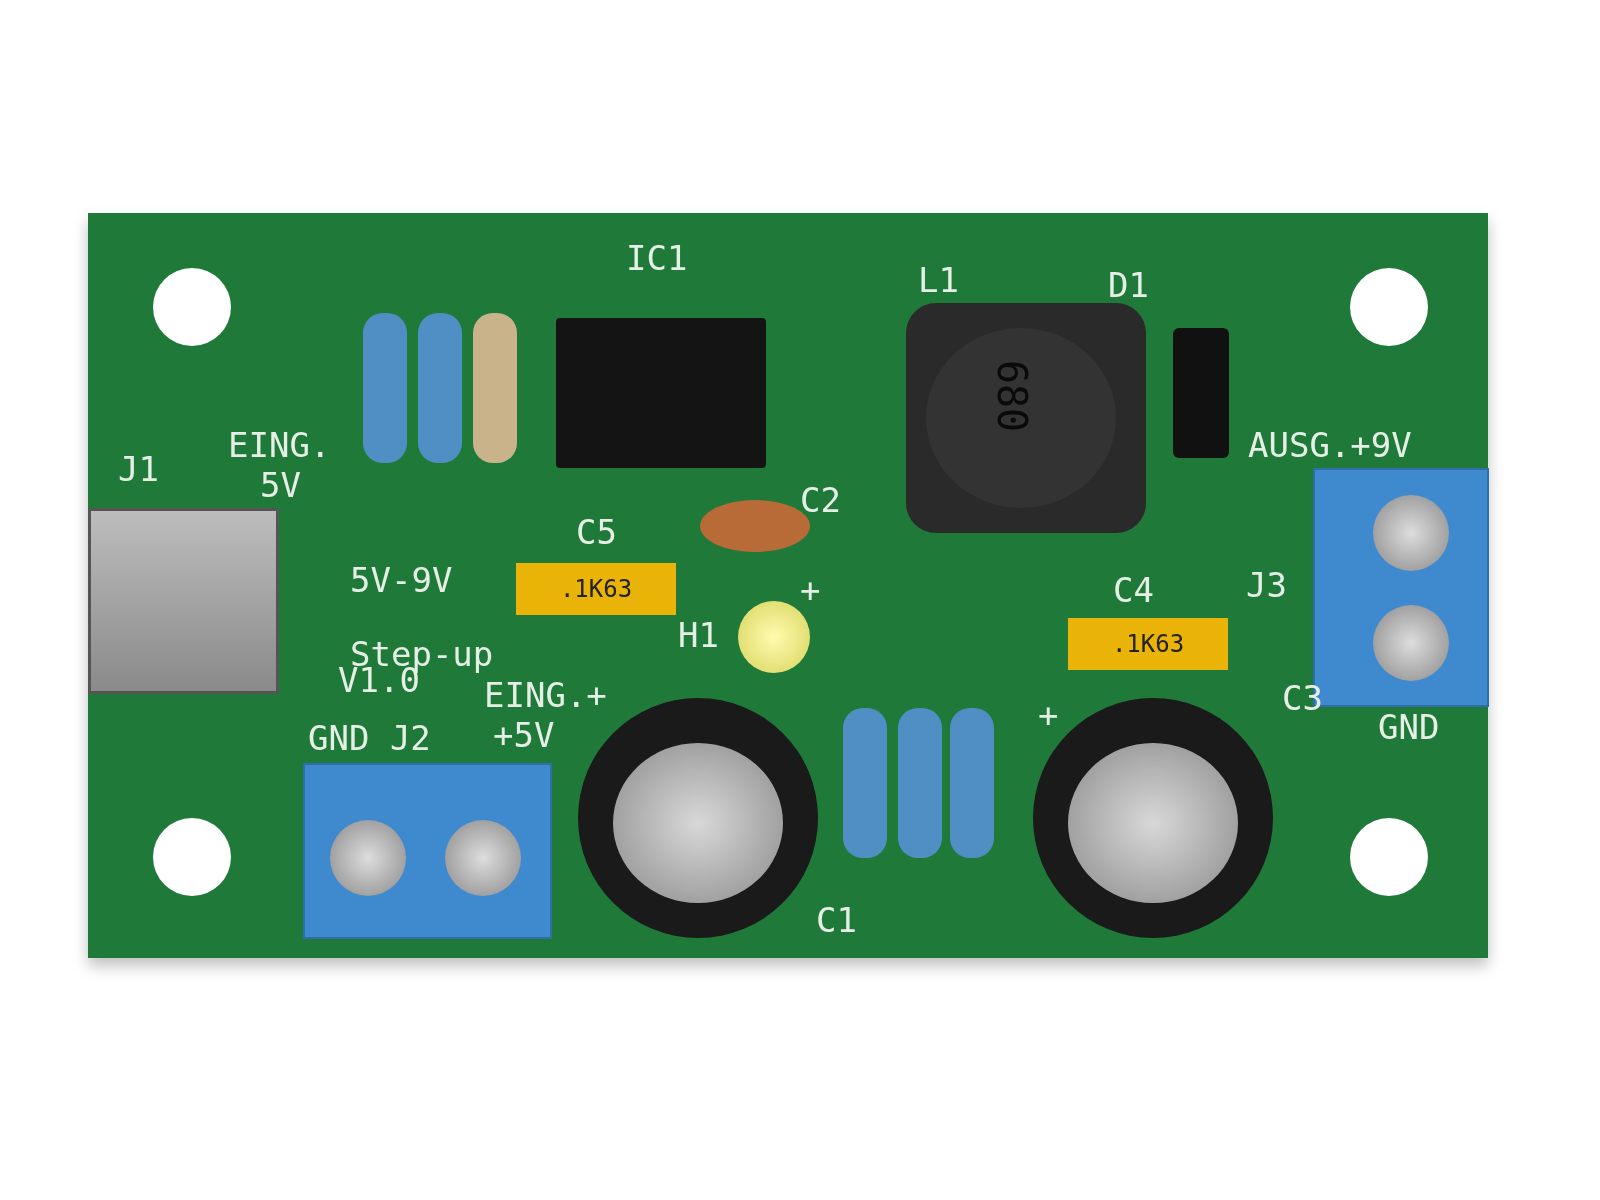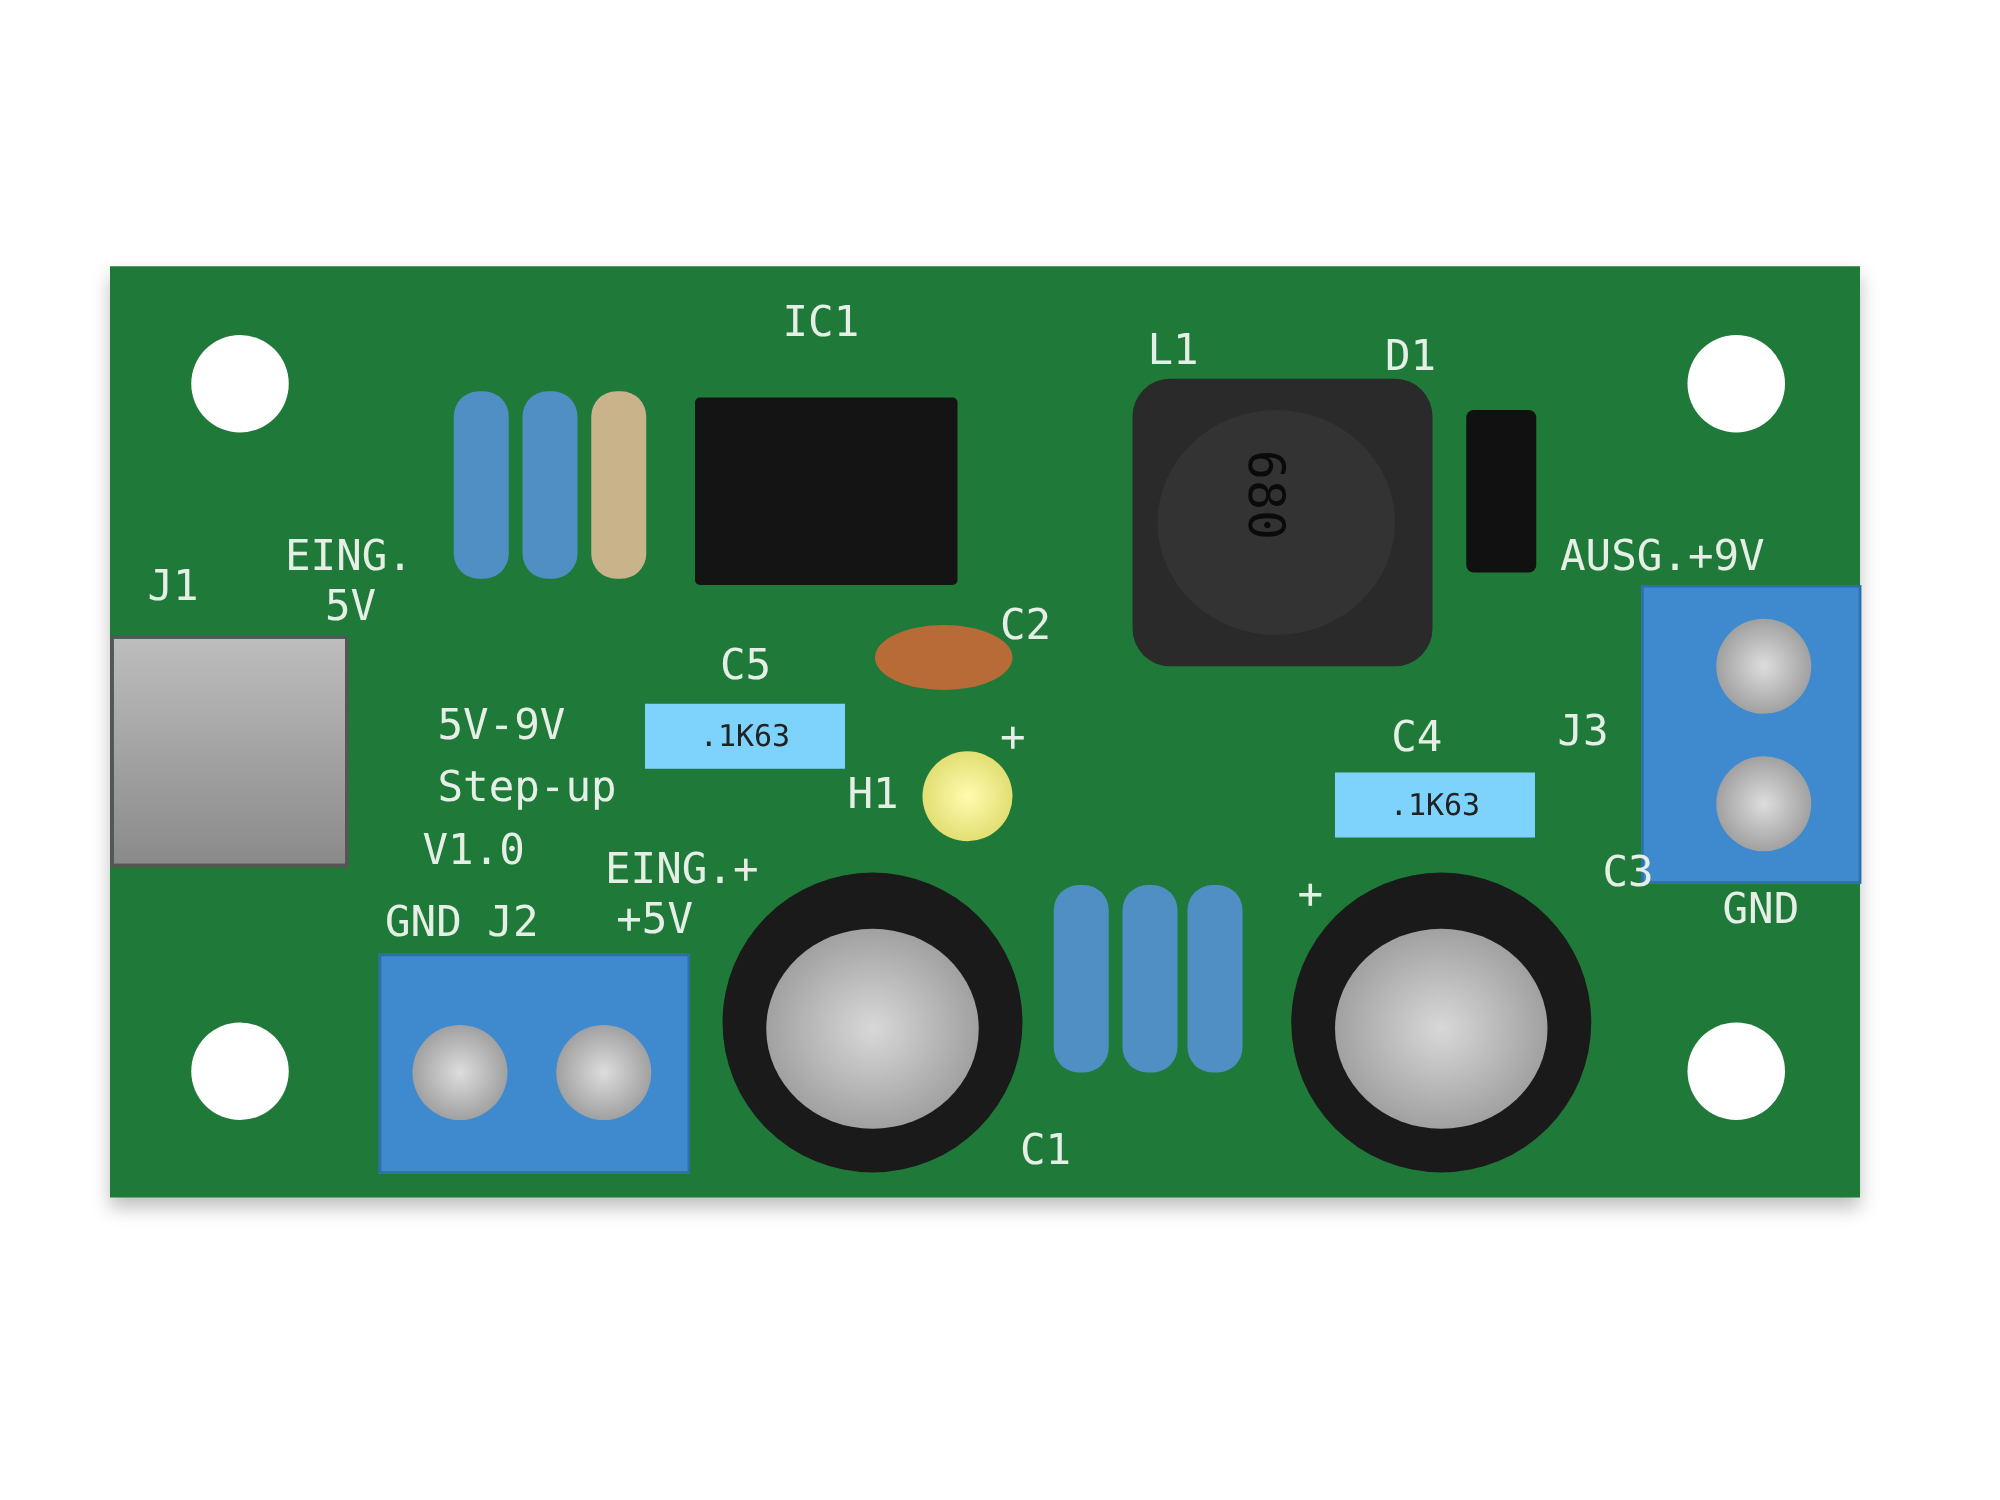--- a/index.html
+++ b/index.html
@@ -8,21 +8,21 @@
 .silk{position:absolute;color:#e6efe6;font-size:34px;line-height:1;white-space:pre}
 .res{position:absolute;width:44px;height:150px;border-radius:20px;background:#4f8fc4}
 .res.brown{background:#c9b38a}
 .ic{position:absolute;left:468px;top:105px;width:210px;height:150px;background:#141414;border-radius:4px}
 .ind{position:absolute;left:818px;top:90px;width:240px;height:230px;background:#2a2a2a;border-radius:30px}
 .ind .core{position:absolute;left:20px;top:25px;width:190px;height:180px;border-radius:50%;background:#333}
 .ind span{position:absolute;left:70px;top:70px;color:#0a0a0a;font-size:40px;transform:rotate(90deg)}
 .diode{position:absolute;left:1085px;top:115px;width:56px;height:130px;background:#111;border-radius:6px}
 .term{position:absolute;background:#3f89cf;border:2px solid #2e6fa8}
 .screw{position:absolute;width:76px;height:76px;border-radius:50%;background:radial-gradient(#ddd,#888)}
-.cap-film{position:absolute;width:160px;height:52px;background:#7dd3fc;color:#222;font-size:24px;display:flex;align-items:center;justify-content:center}
+.cap-film{position:absolute;width:160px;height:52px;background:#eab308;color:#222;font-size:24px;display:flex;align-items:center;justify-content:center}
 .elcap{position:absolute;width:240px;height:240px;border-radius:50%;background:#1a1a1a}
 .elcap .top{position:absolute;left:35px;top:45px;width:170px;height:160px;border-radius:50%;background:radial-gradient(#d8d8d8,#8a8a8a)}
 .led{position:absolute;left:650px;top:388px;width:72px;height:72px;border-radius:50%;background:radial-gradient(#fffbb0,#d6d35a)}
 .usb{position:absolute;left:0;top:295px;width:185px;height:180px;background:linear-gradient(#bdbdbd,#8a8a8a);border:3px solid #555}
 .cer{position:absolute;left:612px;top:287px;width:110px;height:52px;border-radius:50%;background:#b86a37}
 </style>
 </head>
 <body>
 
 <div class="pcb">
@@ -68,21 +68,21 @@
       <div class="top"></div>
     </div>
   <div class="elcap" style="left:945px;top:485px">
       <div class="top"></div>
     </div>
 
   <div class="silk" style="left:30px;top:239px">J1</div>
   <div class="silk" style="left:140px;top:215px">EING.</div>
   <div class="silk" style="left:172px;top:255px">5V</div>
   <div class="silk" style="left:262px;top:350px">5V-9V</div>
-  <div class="silk" style="left:262px;top:400px">Step-up</div>
+  <div class="silk" style="left:262px;top:424px">Step-up</div>
   <div class="silk" style="left:250px;top:450px">V1.0</div>
   <div class="silk" style="left:538px;top:28px">IC1</div>
   <div class="silk" style="left:712px;top:270px">C2</div>
   <div class="silk" style="left:488px;top:302px">C5</div>
   <div class="silk" style="left:590px;top:405px">H1</div>
   <div class="silk" style="left:712px;top:360px">+</div>
   <div class="silk" style="left:830px;top:50px">L1</div>
   <div class="silk" style="left:1020px;top:55px">D1</div>
   <div class="silk" style="left:1160px;top:215px">AUSG.+9V</div>
   <div class="silk" style="left:1158px;top:355px">J3</div>

